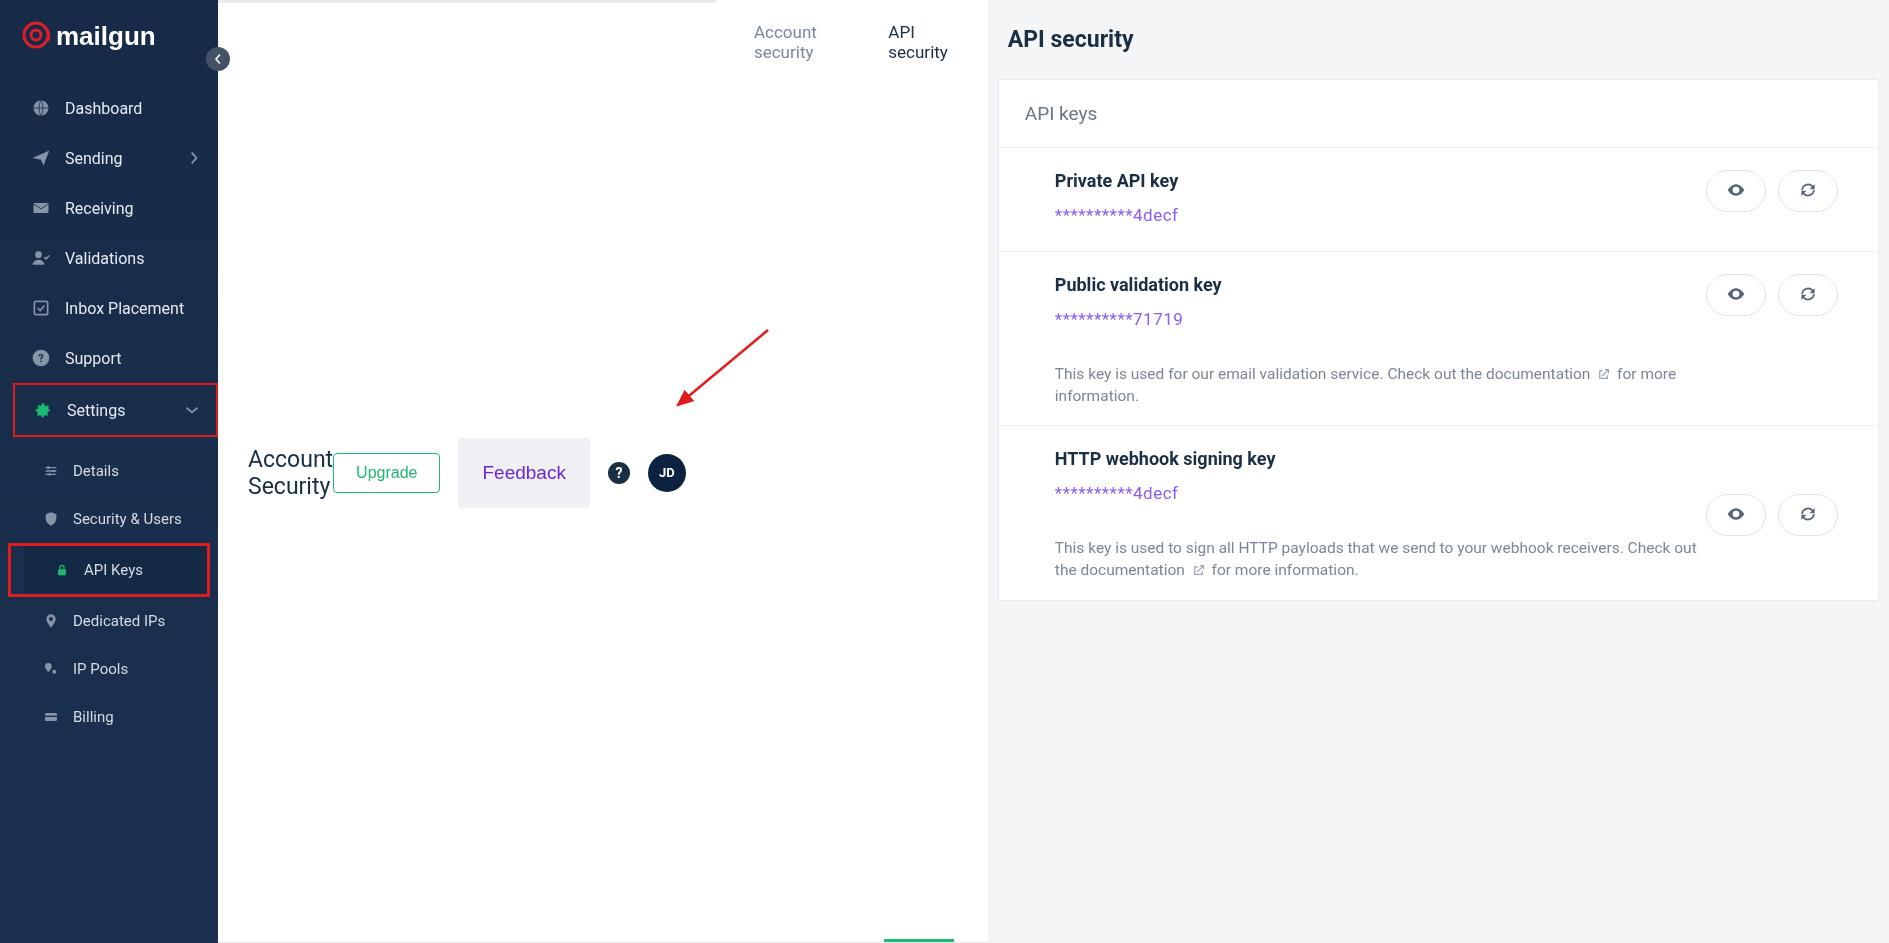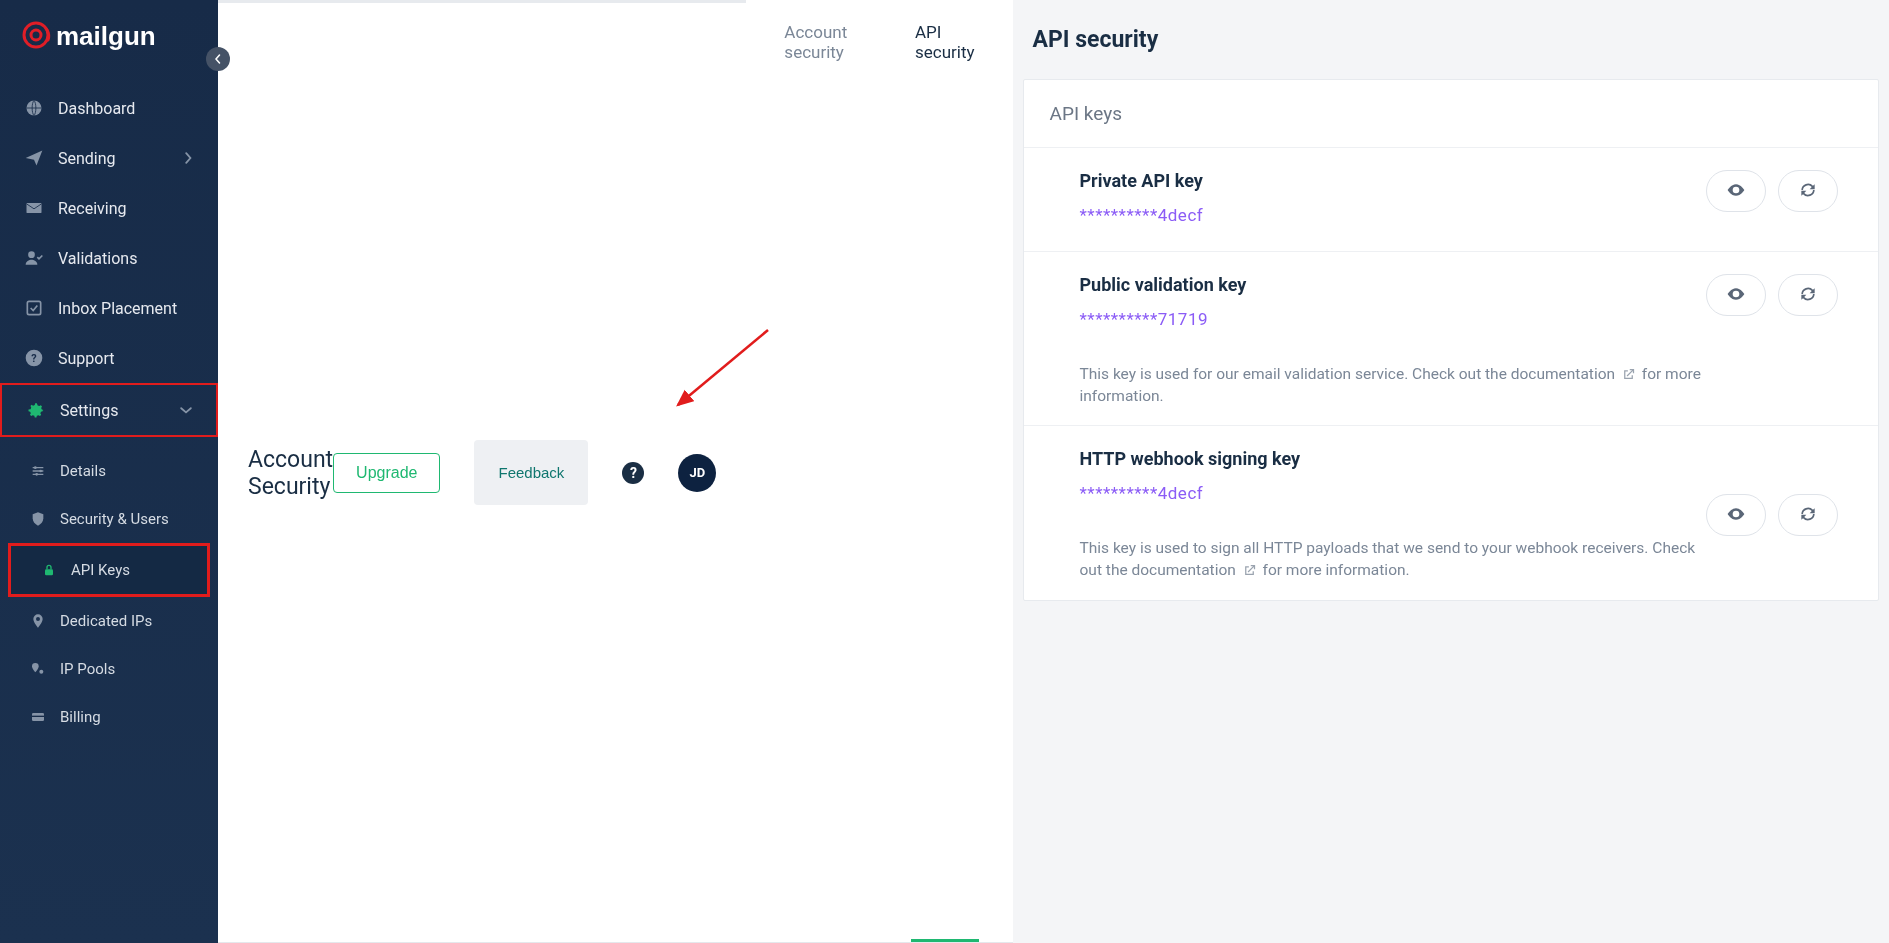--- a/index.html
+++ b/index.html
@@ -22,53 +22,54 @@
     width: 24px; height: 24px;
     border-radius: 50%;
     background: #455266;
     display: flex; align-items: center; justify-content: center;
     color: #fff; font-size: 11px;
     cursor: pointer;
   }
   .nav { list-style: none; margin-top: 10px; }
   .nav-item {
     display: flex; align-items: center;
-    padding: 15px 24px;
+    padding: 15px 18px;
     font-size: 16px;
     color: #e6e9ef;
     cursor: pointer;
     position: relative;
+    margin-left: 13px;
   }
   .nav-item .icon { width: 20px; height: 20px; margin-right: 14px; flex-shrink: 0; display:flex; align-items:center; justify-content:center; }
   .nav-item .icon svg { width: 20px; height: 20px; fill: #8694a7; }
   .nav-item.settings .icon svg { fill: #1fb871; }
   .nav-item .chev { margin-left: auto; color: #8694a7; }
   .nav-item.highlight { border: 2px solid #e11c1c; }
   .nav-sub .nav-item { padding-left: 30px; font-size: 15px; color: #d5dbe3; }
   .nav-sub .nav-item .icon { width:16px; height:16px; margin-right: 14px; }
   .nav-sub .nav-item .icon svg { width:16px; height:16px; fill: #8694a7; }
   .nav-sub .nav-item.apikeys .icon svg { fill: #1fb871; }
   .nav-sub .nav-item.apikeys { background: #142944; }
   .sub-highlight { border: 3px solid #e11c1c; margin: 0 8px; }
   .main { flex: 1; display: flex; flex-direction: row; overflow: auto; }
   .topbar {
     display: flex; align-items: center;
     padding: 22px 30px 22px 30px;
     border-bottom: 1px solid #e5e8ec;
     border-top: 3px solid #e7eaee;
   }
   .page-title { font-size: 23px; font-weight: 400; color: #1a2e44; }
-  .topbar-right { margin-left: auto; display: flex; align-items: center; gap: 34px; }
+  .topbar-right { margin-left: auto; display: flex; align-items: center; gap: 18px; }
   .btn-upgrade {
     border: 1.5px solid #1fb871; color: #1fb871; background: #fff;
     border-radius: 4px; padding: 10px 22px; font-size: 16px; cursor: pointer;
   }
   .btn-feedback {
-    background: #eef0f3; color: #0f766e; border: none;
-    border-radius: 4px; padding: 24px 24px; font-size: 15px; cursor: pointer;
+    background: #eef0f3; color: #6d28d9; border: none;
+    border-radius: 4px; padding: 24px 24px; font-size: 19px; cursor: pointer;
   }
   .help-btn { width: 22px; height: 22px; border-radius: 50%; background: #1a2e44; color:#fff; display:flex; align-items:center; justify-content:center; font-size:14px; font-weight:700; cursor:pointer; }
   .avatar { width: 38px; height: 38px; border-radius: 50%; background: #0d2240; color:#fff; display:flex; align-items:center; justify-content:center; font-size:13px; font-weight:700; cursor:pointer; }
   .tabs { display:flex; gap:40px; padding: 0 34px; border-bottom: 1px solid #e5e8ec; }
   .tab { padding: 22px 4px; font-size: 17px; color: #7b8797; cursor:pointer; border-bottom: 3px solid transparent; }
   .tab.active { color: #1a2e44; border-bottom-color: #1fb871; }
   .section-header { padding: 26px 10px 26px 10px; font-size: 23px; color:#1a2e44; }
   .panel { background:#fff; border:1px solid #e7eaee; border-radius:2px; margin: 0 0 30px 0; }
   .panel-title { font-size: 19px; color:#6b7685; padding: 22px 26px; border-bottom: 1px solid #eef0f3; }
   .key-row { padding: 22px 40px 18px 56px; border-bottom: 1px solid #eef0f3; display:flex; }

